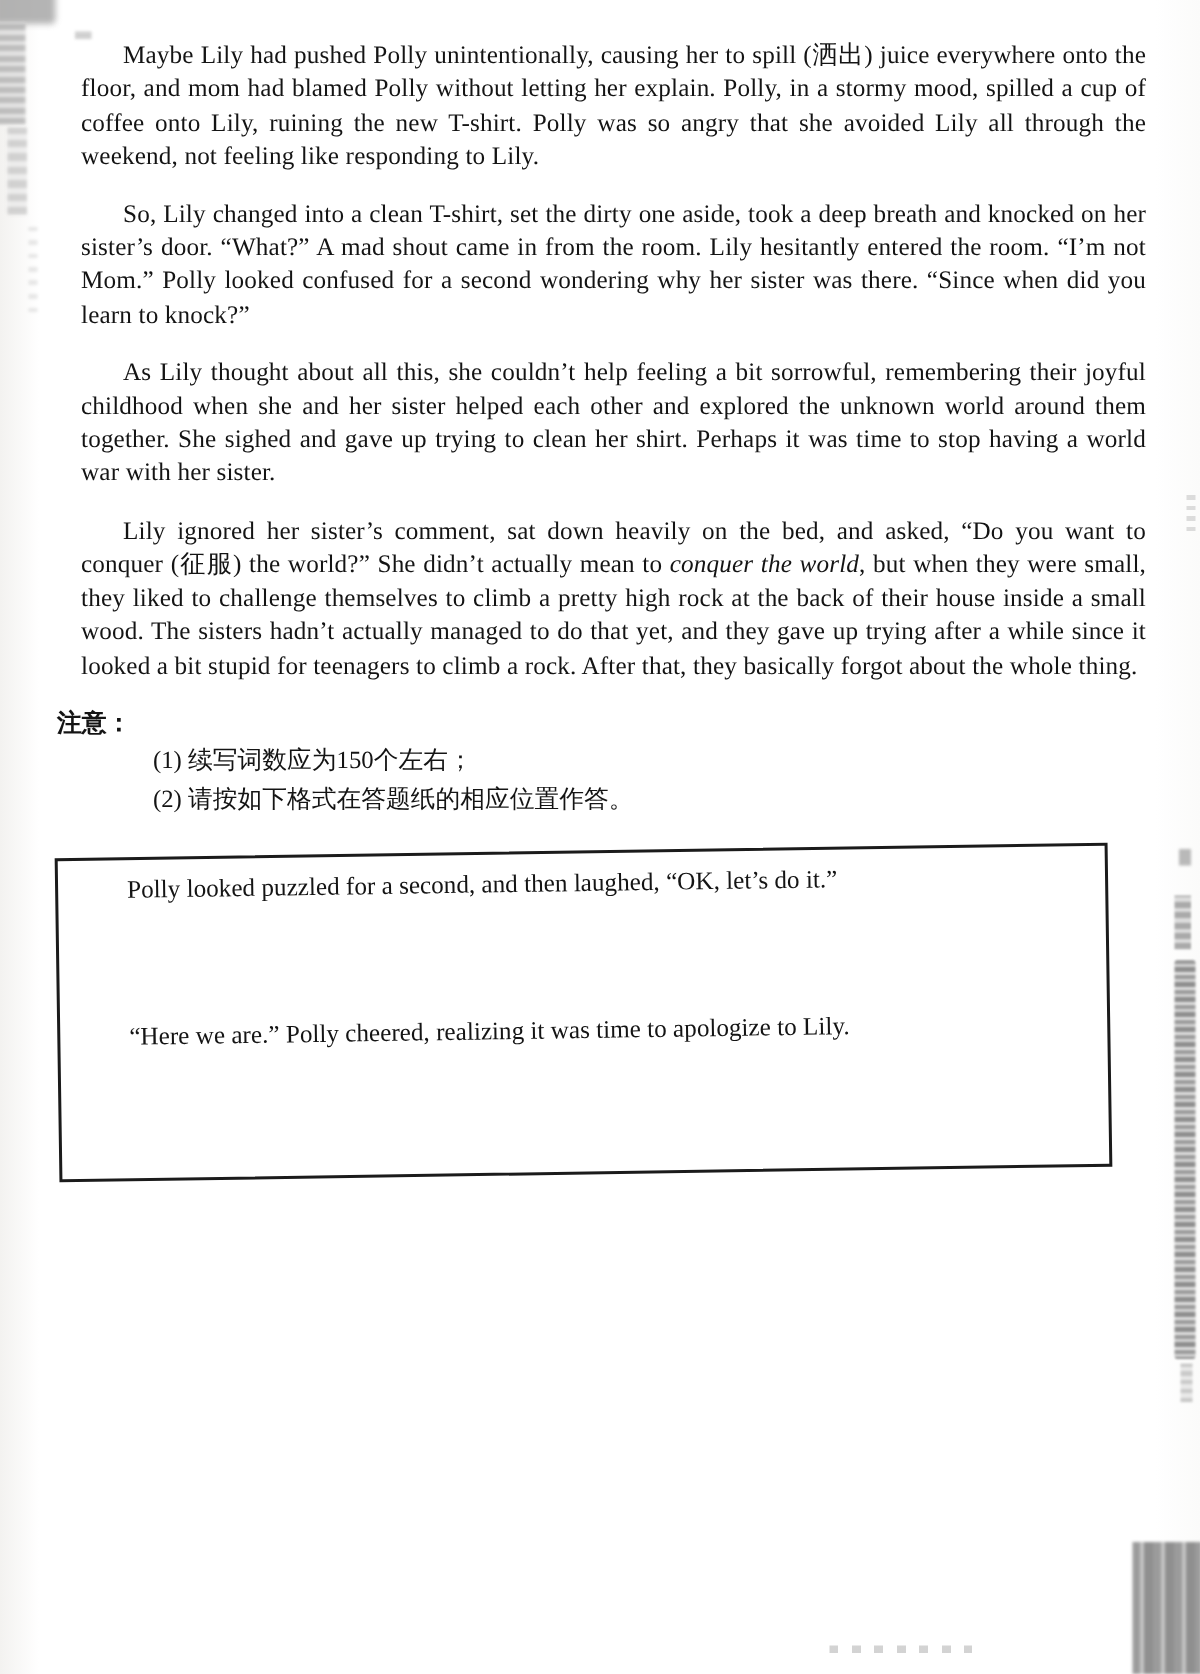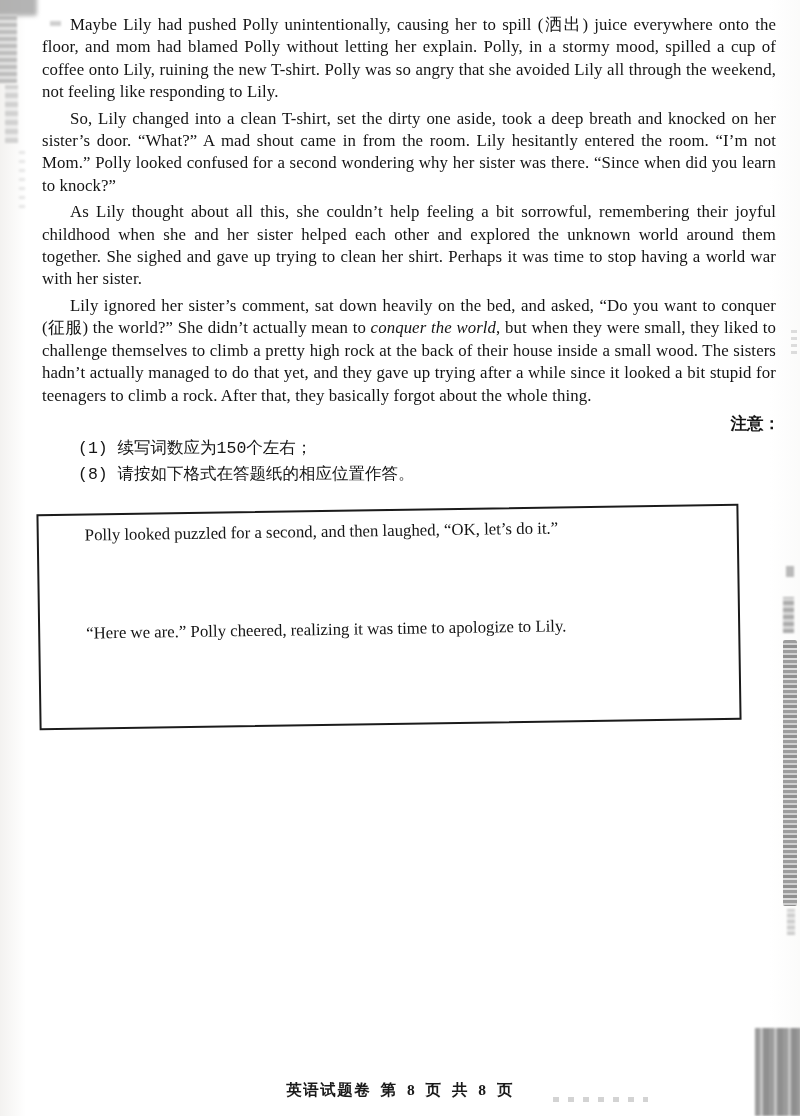--- a/index.html
+++ b/index.html
@@ -12,34 +12,34 @@
     overflow:hidden;
   }
   .page {
     position:absolute; inset:0;
     background:linear-gradient(90deg,#f3f2f0 0px,#ffffff 26px,#ffffff 770px,#fbfbfa 800px);
   }
   .content {
     position:absolute; left:38px; top:10px; width:742px;
   }
   p.para {
-    margin:4px;
+    margin:16px;
     font-size:16.8px;
     line-height:22.4px;
     text-align:justify;
     text-indent:28px;
     letter-spacing:0.1px;
   }
   .italic { }
   .notice { margin-top:6px; }
   .notice-label {
-    font-size:16.5px; line-height:22px; font-weight:600;text-align:right;
+    font-size:16.5px; line-height:22px; font-weight:600;
   }
   .notice-item {
-    font-size:16.5px; line-height:24px; margin-left:40px; margin-top:2px;font-family:Liberation Mono, monospace;
+    font-size:16.5px; line-height:24px; margin-left:64px; margin-top:2px;
   }
   .answer-box {
     margin-top:22px;
     width:698px;
     height:212px;
     border:2px solid #1b1b1b;
     position:relative;
     transform:rotate(-0.85deg);
     background:#fff;
   }
@@ -90,30 +90,29 @@
 
   <div class="content">
     <p class="para">Maybe Lily had pushed Polly unintentionally, causing her to spill (洒出) juice everywhere onto the floor, and mom had blamed Polly without letting her explain. Polly, in a stormy mood, spilled a cup of coffee onto Lily, ruining the new T-shirt. Polly was so angry that she avoided Lily all through the weekend, not feeling like responding to Lily.</p>
     <p class="para">So, Lily changed into a clean T-shirt, set the dirty one aside, took a deep breath and knocked on her sister’s door. “What?” A mad shout came in from the room. Lily hesitantly entered the room. “I’m not Mom.” Polly looked confused for a second wondering why her sister was there. “Since when did you learn to knock?”</p>
     <p class="para">As Lily thought about all this, she couldn’t help feeling a bit sorrowful, remembering their joyful childhood when she and her sister helped each other and explored the unknown world around them together. She sighed and gave up trying to clean her shirt. Perhaps it was time to stop having a world war with her sister.</p>
     <p class="para"><span>Lily ignored her sister’s comment, sat down heavily on the bed, and asked, “Do you want to conquer (征服) the world?” She didn’t actually mean to </span><em class="italic">conquer the world</em><span>, but when they were small, they liked to challenge themselves to climb a pretty high rock at the back of their house inside a small wood. The sisters hadn’t actually managed to do that yet, and they gave up trying after a while since it looked a bit stupid for teenagers to climb a rock. After that, they basically forgot about the whole thing.</span></p>
 
     <div class="notice">
       <div class="notice-label">注意：</div>
       <div class="notice-item">(1) 续写词数应为150个左右；</div>
-      <div class="notice-item">(8) 请按如下格式在答题纸的相应位置作答。</div>
+      <div class="notice-item">(2) 请按如下格式在答题纸的相应位置作答。</div>
     </div>
 
     <div class="answer-box">
       <p class="box-s1">Polly looked puzzled for a second, and then laughed, “OK, let’s do it.”</p>
       <p class="box-s2">“Here we are.” Polly cheered, realizing it was time to apologize to Lily.</p>
     </div>
   </div>
 
-  <div class="footer">英语试题卷 第 8 页 共 8 页</div>
 
   <div class="noise n-tl1"></div>
   <div class="noise n-tl2"></div>
   <div class="noise n-tl3"></div>
   <div class="noise n-tl4"></div>
   <div class="noise n-dash"></div>
   <div class="noise n-r1"></div>
   <div class="noise n-r2"></div>
   <div class="noise n-r3"></div>
   <div class="noise n-strip"></div>

